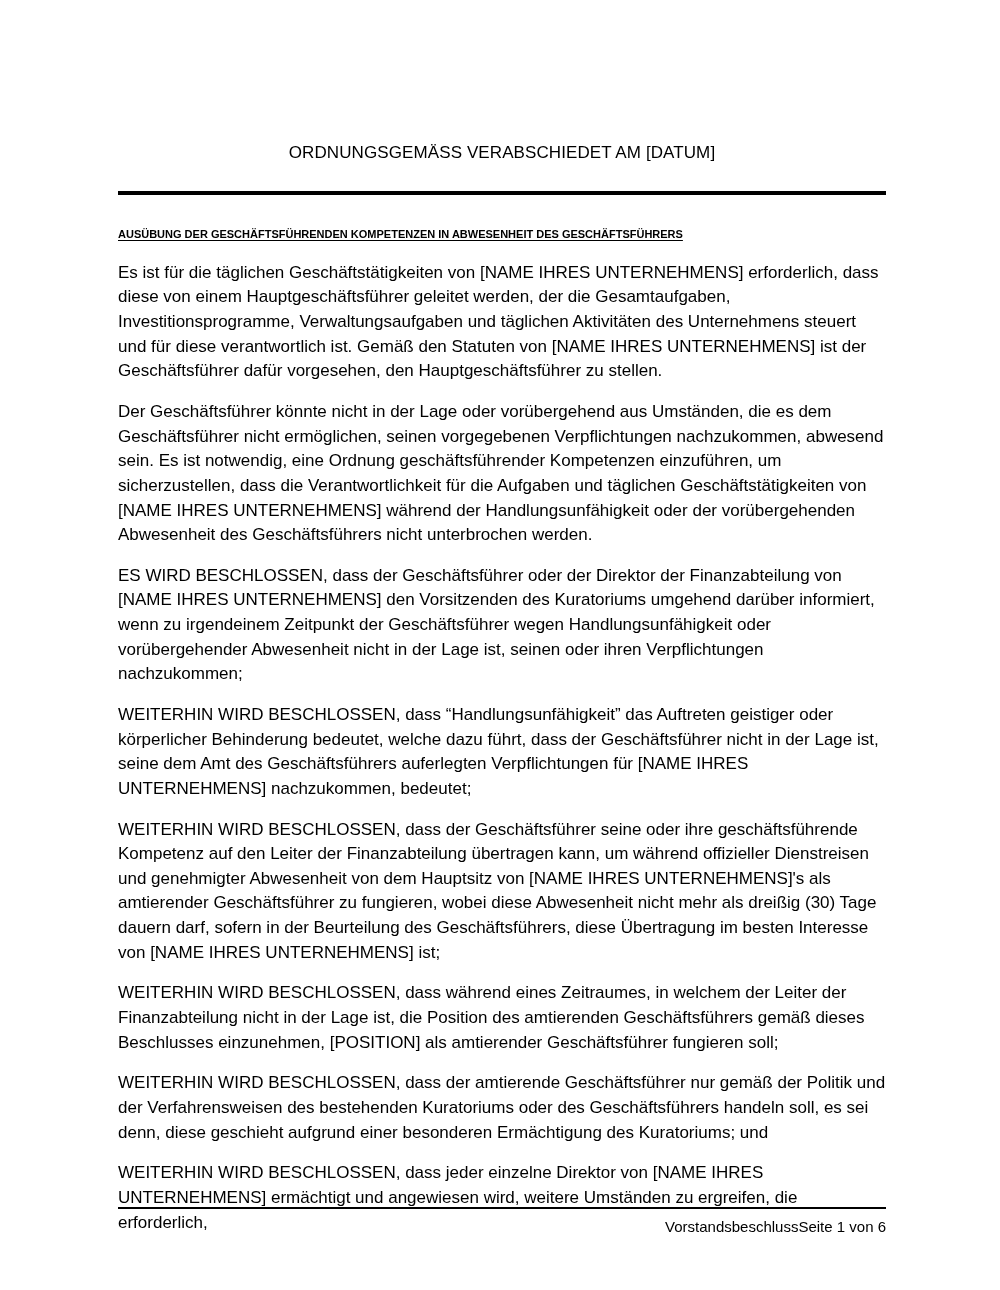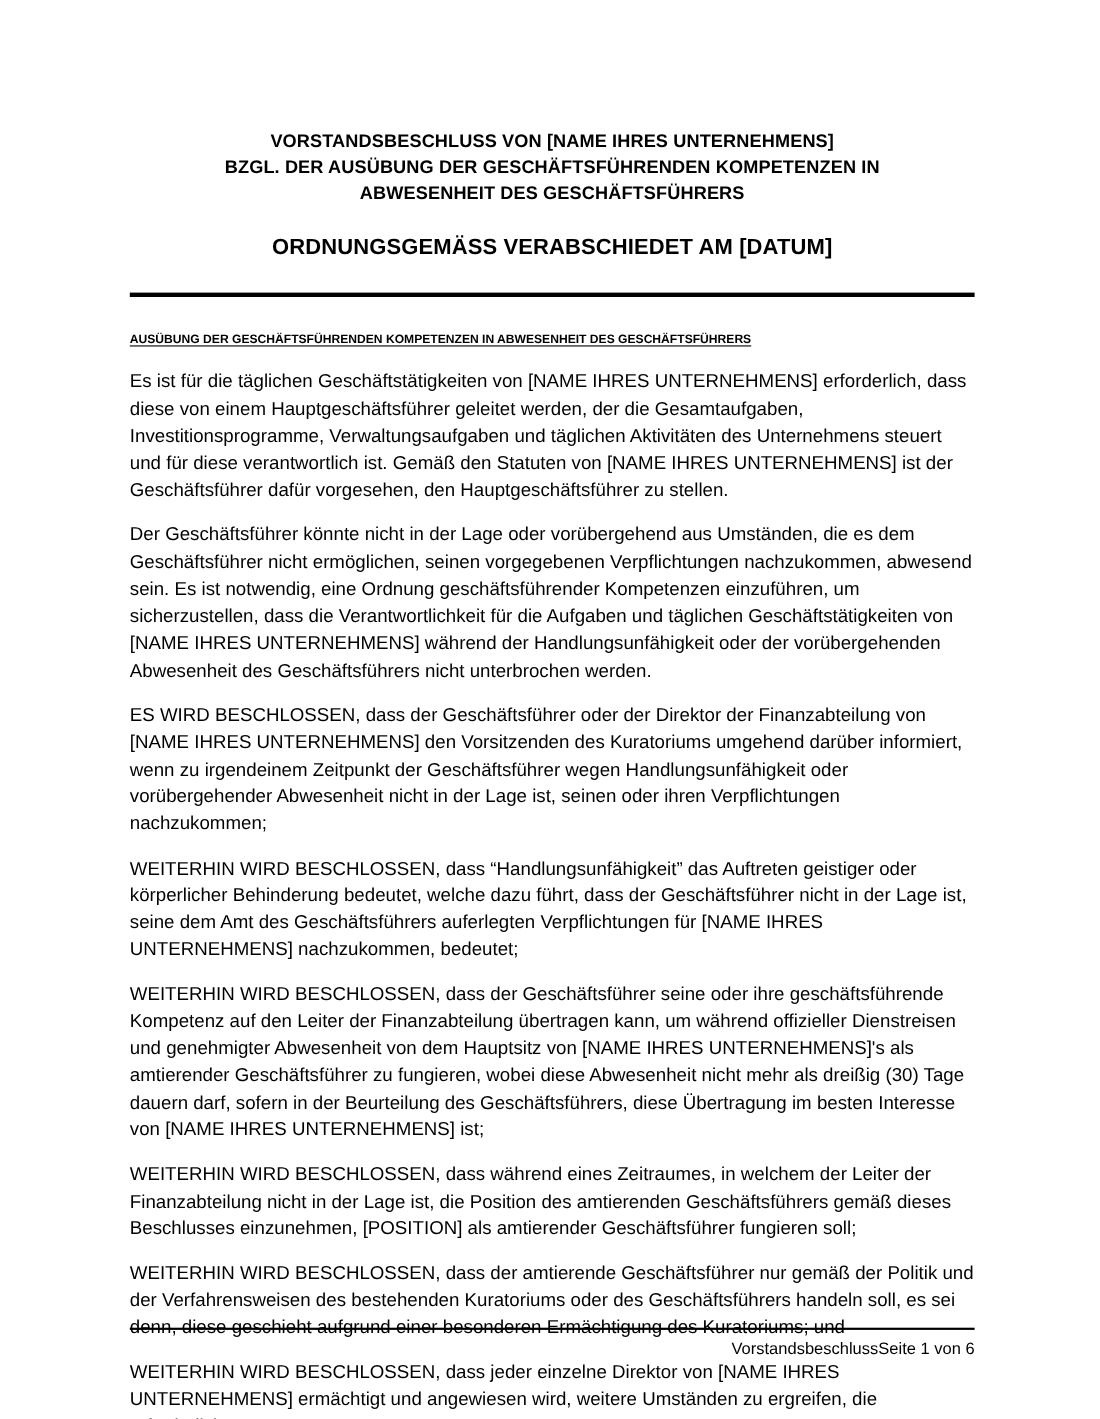--- a/index.html
+++ b/index.html
@@ -35,22 +35,22 @@
     text-align: center;
   }
   .doc-title {
     font-size: 16.5px;
     font-weight: bold;
     line-height: 1.42;
     letter-spacing: 0.1px;
     margin: 0;
   }
   .doc-subtitle {
-    font-size: 20px;
-    font-weight: bold;
+    font-size: 17px;
+    font-weight: normal;
     line-height: 1.42;
     letter-spacing: 0.1px;
     margin: 0;
     padding-top: 23px;
   }
 
   
   .rule-top {
     margin-top: 26px;
     height: 0;
@@ -108,25 +108,20 @@
   }
 </style>
 </head>
 <body>
 
 <div class="page">
 
   <div class="content">
 
     <div class="title-block">
-      <div class="doc-title">
-        <div>VORSTANDSBESCHLUSS VON [NAME IHRES UNTERNEHMENS]</div>
-        <div>BZGL. DER AUSÜBUNG DER GESCHÄFTSFÜHRENDEN KOMPETENZEN IN</div>
-        <div>ABWESENHEIT DES GESCHÄFTSFÜHRERS</div>
-      </div>
       <div class="doc-subtitle">ORDNUNGSGEMÄSS VERABSCHIEDET AM [DATUM]</div>
     </div>
 
     <hr class="rule-top">
 
     <div class="body-block">
 
       <h2 class="section-heading">AUSÜBUNG DER GESCHÄFTSFÜHRENDEN KOMPETENZEN IN ABWESENHEIT DES GESCHÄFTSFÜHRERS</h2>
 
       <p class="para">Es ist für die täglichen Geschäftstätigkeiten von [NAME IHRES UNTERNEHMENS] erforderlich, dass diese von einem Hauptgeschäftsführer geleitet werden, der die Gesamtaufgaben, Investitionsprogramme, Verwaltungsaufgaben und täglichen Aktivitäten des Unternehmens steuert und für diese verantwortlich ist. Gemäß den Statuten von [NAME IHRES UNTERNEHMENS] ist der Geschäftsführer dafür vorgesehen, den Hauptgeschäftsführer zu stellen.</p>

